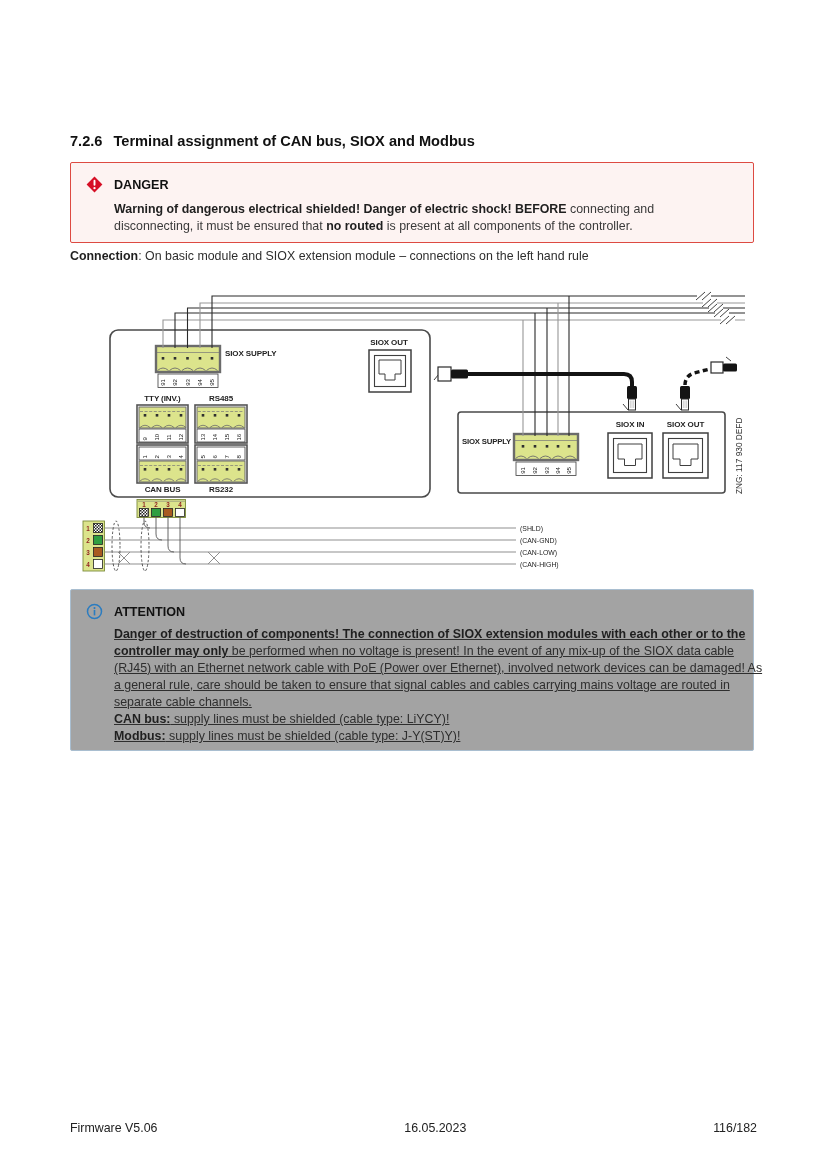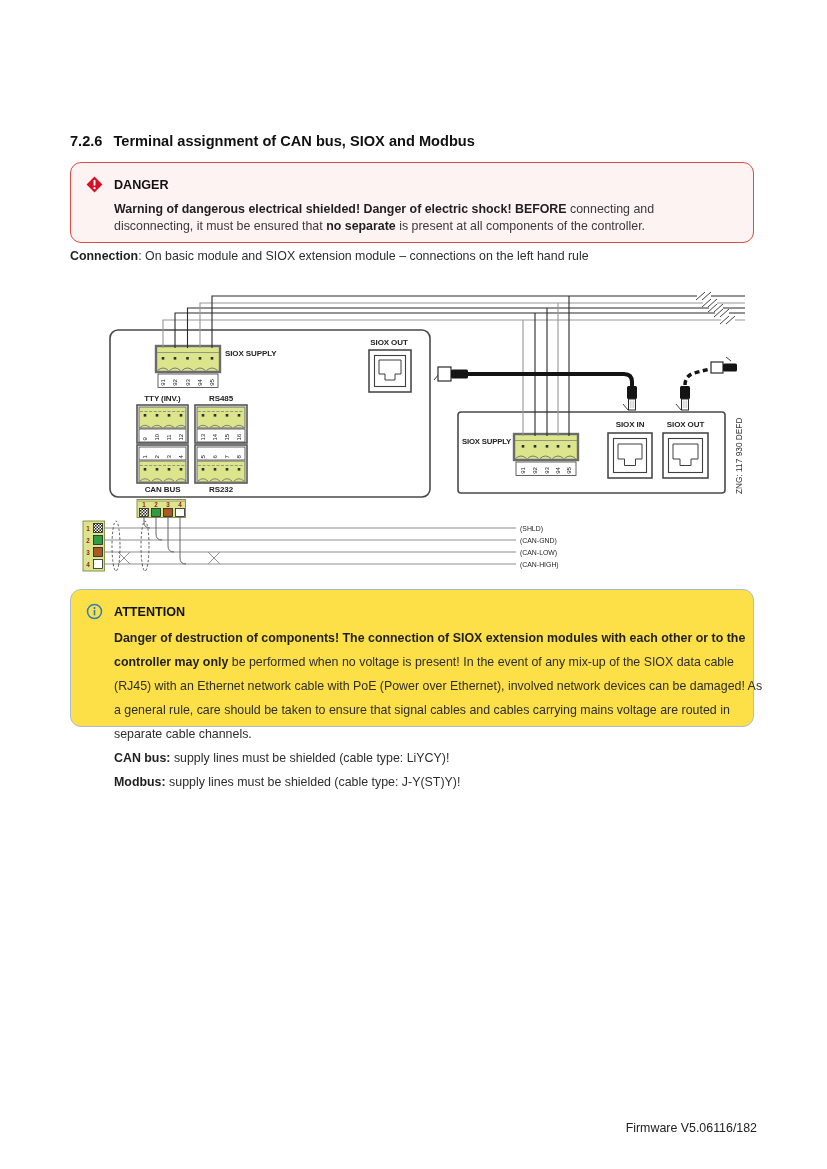--- a/index.html
+++ b/index.html
@@ -5,28 +5,28 @@
   html,body { margin:0; padding:0; background:#e8e8e8; }
   .page { position:relative; width:827px; height:1169px; background:#ffffff; margin:0 auto;
           font-family:"Liberation Sans","DejaVu Sans",sans-serif; color:#1c1c1c; overflow:hidden; }
 
   .logo { position:absolute; left:69px; top:40px; font-size:33px; font-weight:700;
           color:#6d7174; letter-spacing:-0.5px; }
 
   .heading { position:absolute; left:70px; top:133px; margin:0; font-size:14.6px; font-weight:700; color:#111;text-align:center; }
   .heading .num { margin-right:11px; }
 
-  .notice { position:absolute; left:70px; width:684px; border-radius:11px; box-sizing:border-box; }
+  .notice { position:absolute; left:70px; width:684px; border-radius:2px; box-sizing:border-box; }
   .danger    { top:162px; height:81px;  border:1.5px solid #dd4a42; background:#fdf3f2; }
-  .attention { top:589px; height:138px; border:1.5px solid #a9bed0; background:#fde047; }
+  .attention { top:589px; height:162px; border:1.5px solid #a9bed0; background:#a3a3a3; }
   .notice .nicon { position:absolute; left:15px; top:13px; width:17px; height:17px; }
   .notice-title { position:absolute; left:43px; top:15px; font-size:12.6px; font-weight:700; color:#111; }
   .notice-body  { position:absolute; left:43px; top:38px; width:616px; font-size:12.4px;
                   line-height:17px; color:#3a3a3a; }
-  .attention .notice-body { top:36px; width:650px; line-height:24px; color:#2e2e2e; }
+  .attention .notice-body { top:36px; width:650px; line-height:17px; color:#2e2e2e;text-decoration:underline; }
   .b { font-weight:700; color:#1f1f1f; }
 
   .connection { position:absolute; left:70px; top:249px; margin:0; font-size:12.4px; color:#2e2e2e; }
 
   .diagram { position:absolute; left:68px; top:288px; }
   .dlabel  { font:700 8px "Liberation Sans",sans-serif; fill:#232323; letter-spacing:-0.1px; }
   .dlabel2 { font:700 7.8px "Liberation Sans",sans-serif; fill:#232323; letter-spacing:-0.2px; }
   .dnum    { font:400 6.1px "Liberation Sans",sans-serif; fill:#232323; }
   .rednum  { font:700 6.3px "Liberation Sans",sans-serif; fill:#8f1f1f; }
   .sig     { font:400 6.9px "Liberation Sans",sans-serif; fill:#232323; }
@@ -46,21 +46,21 @@
   </h1>
 
   <div class="notice danger">
     <svg class="nicon" viewBox="0 0 17 17">
       <polygon points="8.5,0.6 16.4,8.5 8.5,16.4 0.6,8.5" fill="#d60f26"></polygon>
       <rect x="7.55" y="3.7" width="1.9" height="6" rx="0.95" fill="#fff"></rect>
       <circle cx="8.5" cy="12.2" r="1.15" fill="#fff"></circle>
     </svg>
     <div class="notice-title">DANGER</div>
     <div class="notice-body">
-      <span class="b">Warning of dangerous electrical shielded! Danger of electric shock! BEFORE</span><span> connecting and disconnecting, it must be ensured that </span><span class="b">no separate</span><span> is present at all components of the controller.</span>
+      <span class="b">Warning of dangerous electrical shielded! Danger of electric shock! BEFORE</span><span> connecting and disconnecting, it must be ensured that </span><span class="b">no routed</span><span> is present at all components of the controller.</span>
     </div>
   </div>
 
   <p class="connection">
     <span class="b">Connection</span><span>: On basic module and SIOX extension module – connections on the left hand rule</span>
   </p>
 
   <svg class="diagram" width="690" height="292" viewBox="0 0 690 292">
     <defs>
       <pattern id="checker" width="3" height="3" patternUnits="userSpaceOnUse">
@@ -322,16 +322,17 @@
     <div class="notice-title">ATTENTION</div>
     <div class="notice-body">
       <div><span class="b">Danger of destruction of components! The connection of SIOX extension modules with each other or to the controller may only</span><span> be performed when no voltage is present! In the event of any mix-up of the SIOX data cable (RJ45) with an Ethernet network cable with PoE (Power over Ethernet), involved network devices can be damaged! As a general rule, care should be taken to ensure that signal cables and cables carrying mains voltage are routed in separate cable channels.</span></div>
       <div><span class="b">CAN bus:</span><span> supply lines must be shielded (cable type: LiYCY)!</span></div>
       <div><span class="b">Modbus:</span><span> supply lines must be shielded (cable type: J-Y(ST)Y)!</span></div>
     </div>
   </div>
 
   <div class="footer">
     <span>Firmware V5.06</span>
+    <span class="c">16.05.2023</span>
     <span class="r">116/182</span>
   </div>
 
 </div>
 
 </body></html>

